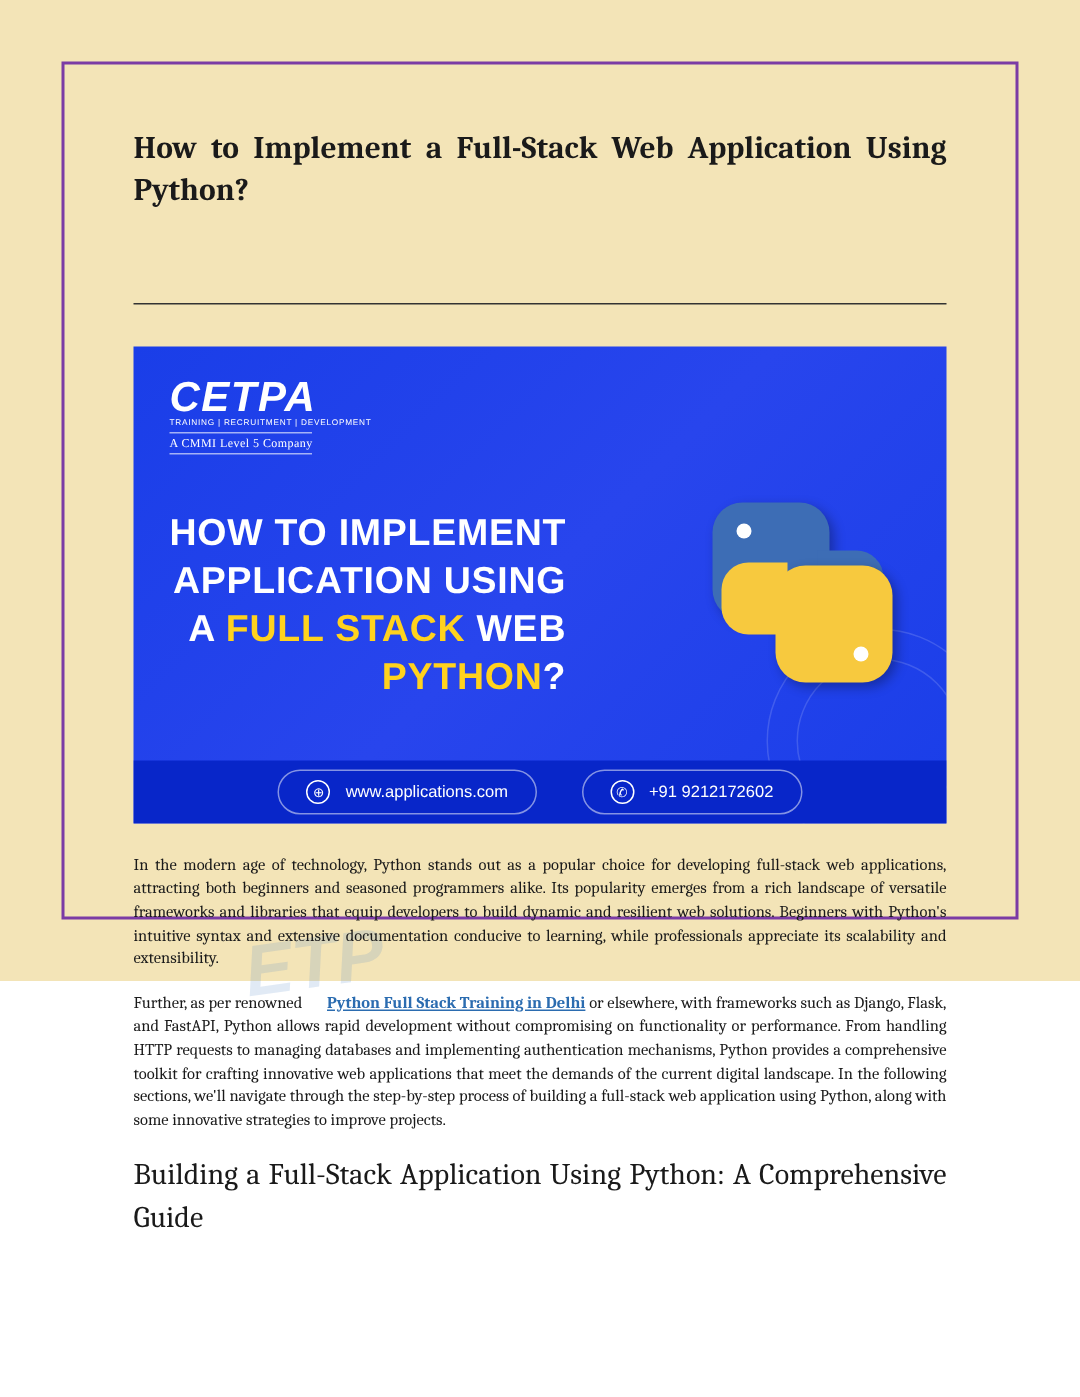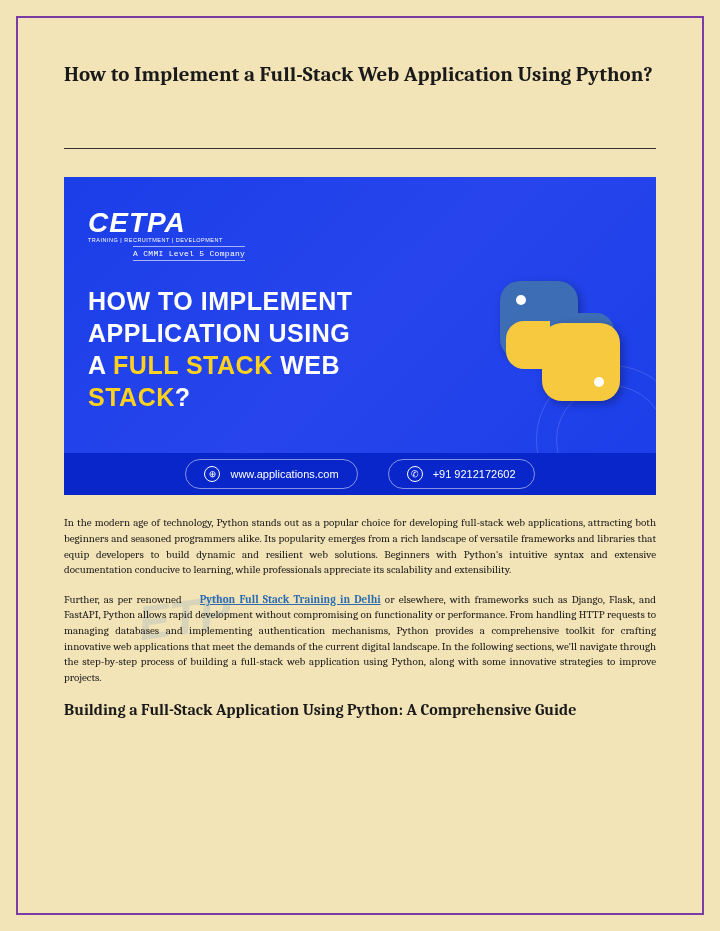--- a/index.html
+++ b/index.html
@@ -9,23 +9,23 @@
     }
     body {
       font-family: Cambria, Georgia, 'Times New Roman', serif;
       background: #fff;
       width: 720px;
       height: 931px;
       overflow: hidden;
     }
     .page-outer {
       width: 720px;
-      height: 931px;
+      height: 654px;
       background: #f3e4b7;
-      padding: 16px;
+      padding: 41px;
     }
     .page-border {
       width: 100%;
       height: 100%;
       border: 2.5px solid #7b3ba5;
       padding: 42px 46px 30px 46px;
       position: relative;
     }
     .title {
       font-size: 21px;
@@ -54,49 +54,48 @@
       top: 18px;
       left: 24px;
       color: #fff;
     }
     .banner-logo-main {
       font-family: Arial, sans-serif;
       font-weight: bold;
       font-size: 28px;
       letter-spacing: 1px;
       font-style: italic;
-      margin-top: 12px;
     }
     .banner-logo-sub1 {
       font-family: Arial, sans-serif;
       font-size: 5.5px;
       letter-spacing: 0.5px;
       margin-top: -2px;
     }
     .banner-logo-sub2 {
-      font-family: Liberation Mono, monospace;
+      font-family: Liberation Serif, serif;
       font-size: 8px;
       letter-spacing: 0.3px;
       border-top: 1px solid rgba(255,255,255,0.6);
       border-bottom: 1px solid rgba(255,255,255,0.6);
       padding: 2px 0;
       margin-top: 3px;
       width: fit-content;
-      margin-left: 45px;
     }
     .banner-headline {
       position: absolute;
       left: 24px;
       top: 108px;
       color: #fff;
       font-family: Arial, Helvetica, sans-serif;
       font-weight: 800;
       font-size: 25px;
       line-height: 1.28;
       letter-spacing: 0.5px;
+      text-align: right;
     }
     .banner-headline .yellow {
       color: #ffd21e;
     }
     .banner-icons {
       position: absolute;
       right: -6px;
       top: 86px;
     }
     .python-logo {
@@ -217,22 +216,22 @@
       position: relative;
       z-index: 1;
     }
     .link {
       color: #2b6cb0;
       text-decoration: underline;
       font-weight: bold;
       margin-left: 14px;
     }
     .subheading {
-      font-size: 16px;
-      font-weight: bold;
+      font-size: 20px;
+      font-weight: normal;
       color: #1a1a1a;
       text-align: justify;
       text-align-last: left;
       line-height: 1.45;
       margin-top: 12px;
     }
     .banner-circles {
       position: absolute;
       right: -40px;
       bottom: -30px;
@@ -267,21 +266,21 @@
         <div class="banner-logo-sub1">TRAINING | RECRUITMENT | DEVELOPMENT</div>
         <div class="banner-logo-sub2">A CMMI Level 5 Company</div>
       </div>
       <div class="banner-headline">
         <div>HOW TO IMPLEMENT</div>
         <div>APPLICATION USING</div>
         <div>
           <span>A </span><span class="yellow">FULL STACK</span><span> WEB</span>
         </div>
         <div>
-          <span class="yellow">STACK</span><span>?</span>
+          <span class="yellow">PYTHON</span><span>?</span>
         </div>
       </div>
       <div class="banner-icons">
         <div class="python-logo">
           <div class="snake-blue"></div>
           <div class="snake-yellow"></div>
         </div>
       </div>
       <div class="banner-footer">
         <div class="banner-footer-item">

